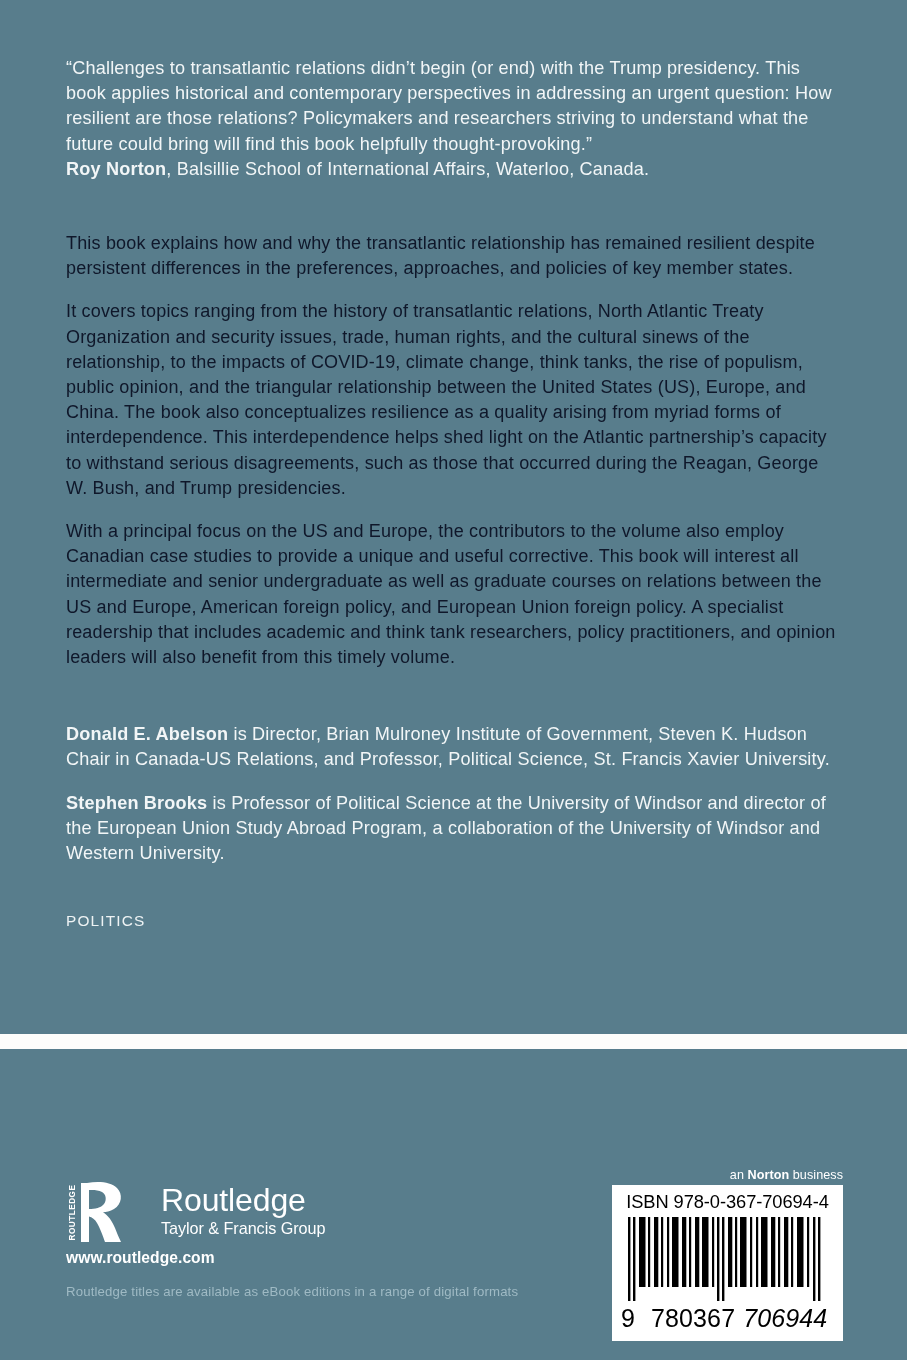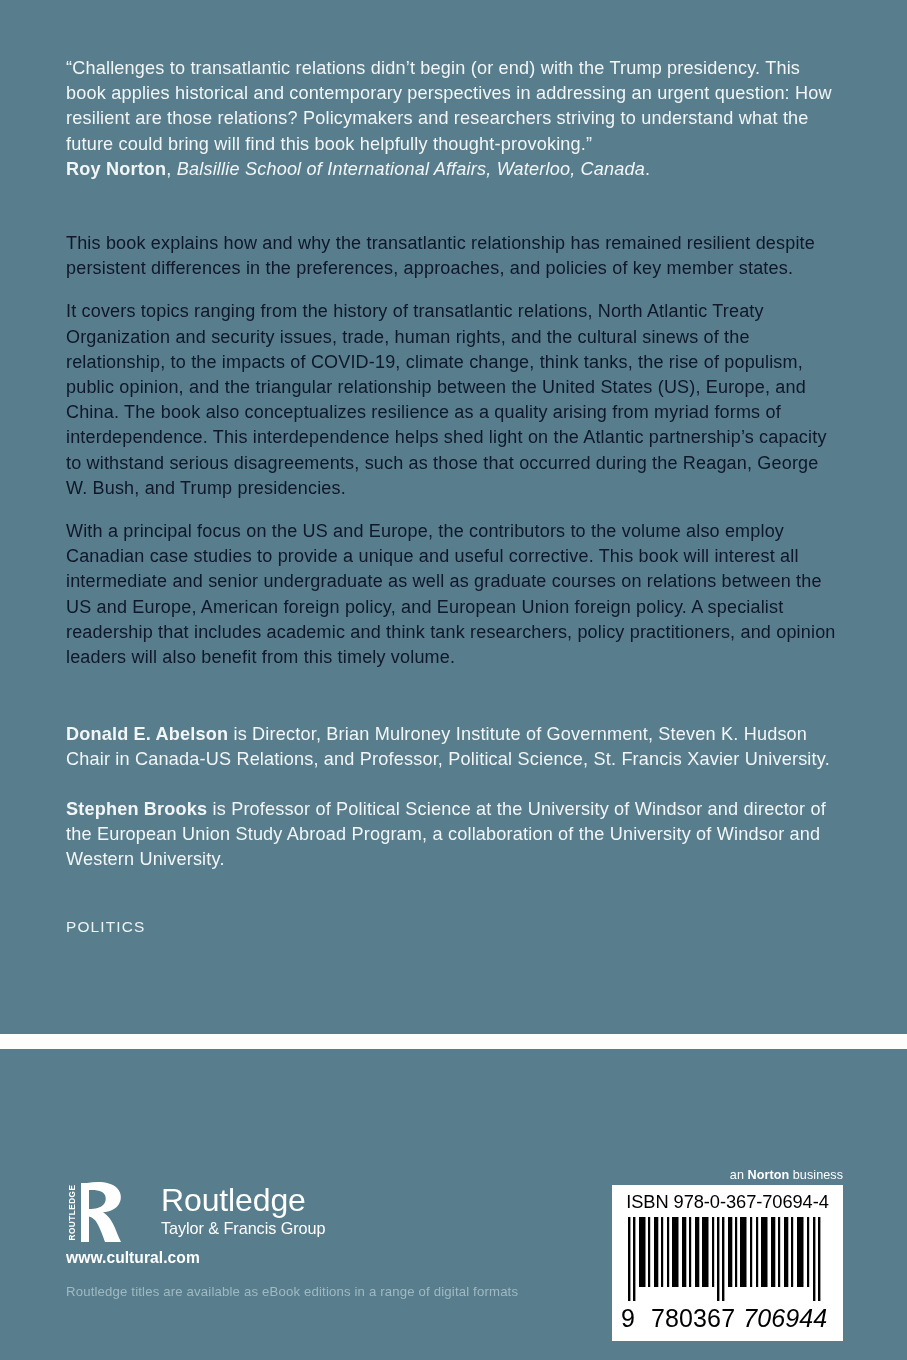--- a/index.html
+++ b/index.html
@@ -46,21 +46,20 @@
     color: #f2f6f7;
     font-size: 18.1px;
     line-height: 25.2px;
     letter-spacing: 0.01em;
   }
 
   .blurb .attrib-name {
     font-weight: bold;
   }
   .blurb .attrib-aff {
-    font-style: italic;
   }
 
   .body-block {
     margin-top: 49px;
   }
 
   .body-block p {
     color: #0f172a;
     font-size: 18px;
     line-height: 25.2px;
@@ -71,21 +70,21 @@
 
   .bios {
     margin-top: 52px;
   }
 
   .bios p {
     color: #f2f6f7;
     font-size: 18.1px;
     line-height: 25.2px;
     letter-spacing: 0.01em;
-    margin-bottom: 24px;
+    margin-bottom: 18px;
   }
   .bios p:last-child { margin-bottom: 0; }
   .bios b { font-weight: bold; }
 
   .subject {
     margin-top: 46px;
     color: #eef3f4;
     font-size: 15.4px;
     letter-spacing: 0.075em;
   }
@@ -290,21 +289,21 @@
           </div>
           <svg class="logo-r" width="43" height="62" viewBox="0 0 43 62">
             <path fill="#ffffff" d="M6 2 C18 0, 30 1, 36 7 C42 13, 41 23, 33 28 C29 30.5, 25 31, 22 31.2 C27 34, 31 40, 34 47 C36 52, 38 57, 40 61 L24 61 C22 55, 19 47, 16 42 C14 38.5, 11 36, 8 35.5 L8 61 L0 61 L0 2 Z M8 9 L8 28 C14 28, 20 27, 23 23 C26 19, 25 13, 21 11 C17 8.8, 12 8.7, 8 9 Z"></path>
           </svg>
         </div>
         <div class="logo-words">
           <div class="logo-name">Routledge</div>
           <div class="logo-sub">Taylor &amp; Francis Group</div>
         </div>
       </div>
-      <div class="logo-url">www.cultural.com</div>
+      <div class="logo-url">www.routledge.com</div>
     </div>
 
     <div class="ebook-note">Routledge titles are available as eBook editions in a range of digital formats</div>
 
     <div class="informa"><span>an </span><b>Norton</b><span> business</span></div>
 
     <div class="barcode-box">
       <div class="isbn-text">ISBN 978-0-367-70694-4</div>
       <svg class="barcode-bars" width="215" height="84" viewBox="0 0 215 84" preserveAspectRatio="none">
         <rect x="0" y="0" width="215" height="84" fill="#ffffff"></rect>

